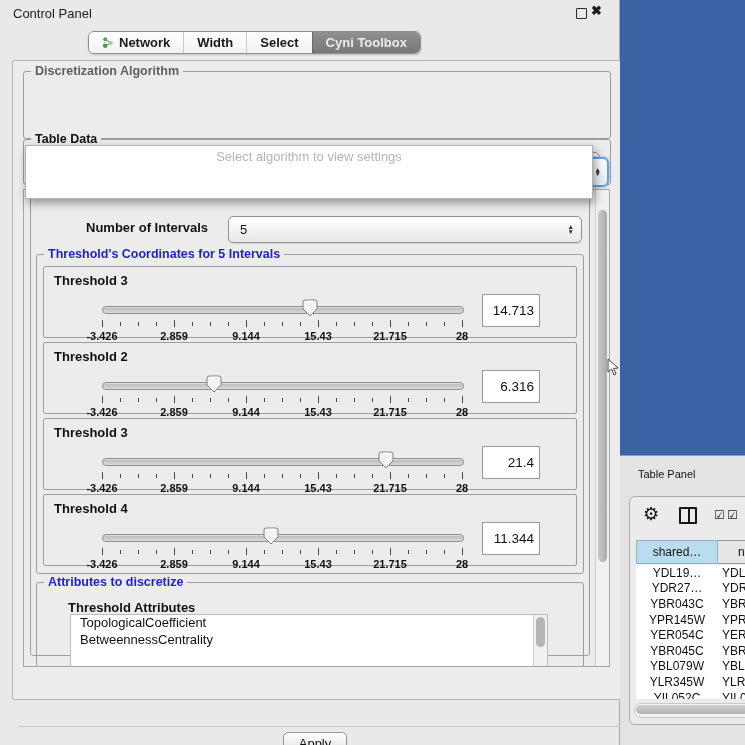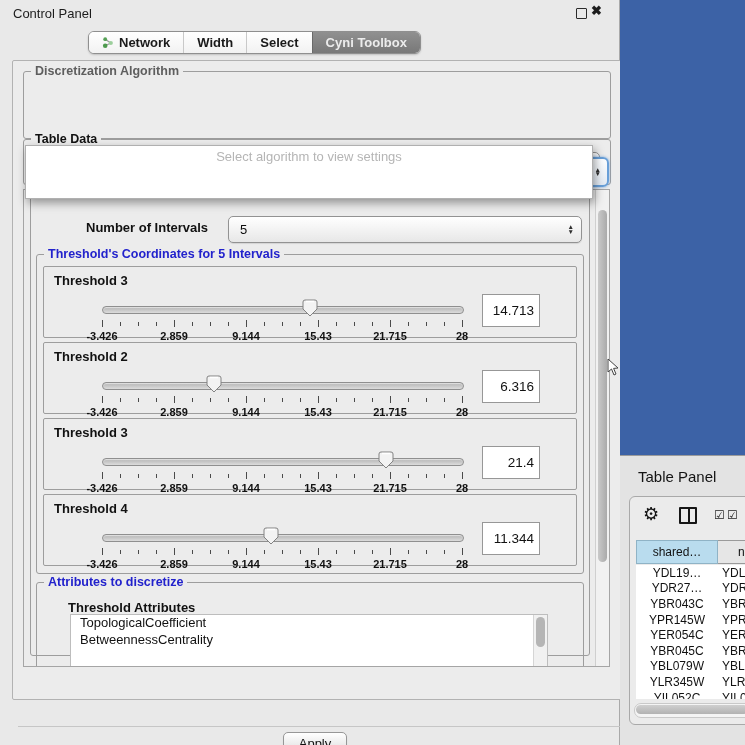--- a/index.html
+++ b/index.html
@@ -78,21 +78,21 @@
 
   #apply-sep{left:5px;top:665px;width:607px;height:1px;background:#c6c6c6}
   #apply-btn{left:270px;top:671px;width:62px;height:21px;border:1px solid #979797;border-radius:5px;
         background:linear-gradient(#ffffff,#dcdcdc);font-size:13px;text-align:center;line-height:21px;box-shadow:0 1px 1px rgba(0,0,0,.12)}
 
   
   #net-panel{left:620px;top:0;width:125px;height:455px;background:#3c62a6}
 
   
   #table-panel{left:620px;top:455px;width:125px;height:290px;background:#e3e3e3;border-top:1px solid #9b9b9b}
-  #tp-title{position:absolute;left:18px;top:12px;font-size:15px;color:#141414}
+  #tp-title{position:absolute;left:18px;top:12px;font-size:11px;color:#141414}
   #tp-container{position:absolute;left:9px;top:40px;width:130px;height:227px;background:#ebebeb;
         border:1px solid #a9a9a9;border-radius:6px;overflow:hidden}
   #gear{position:absolute;left:13px;top:6px;font-size:18px;color:#141414}
   #split-icon{position:absolute;left:49px;top:10px;width:14px;height:13px;border:2px solid #161616;border-radius:1px}
   #split-icon div{position:absolute;left:50%;top:0;width:2px;height:100%;background:#161616}
   .chk{position:absolute;top:11px;font-size:12px;color:#222}
   #thead{position:absolute;left:6px;top:43px;height:24px;display:flex}
   .th{font-size:12px;display:flex;align-items:center;justify-content:center;box-sizing:border-box;border:1px solid #9a9a9a}
   #th1{width:82px;background:#b9dcee;border-color:#8fb3c6}
   #th2{width:60px;background:#e6e6e6;border-left:0;justify-content:flex-start;padding-left:20px}

